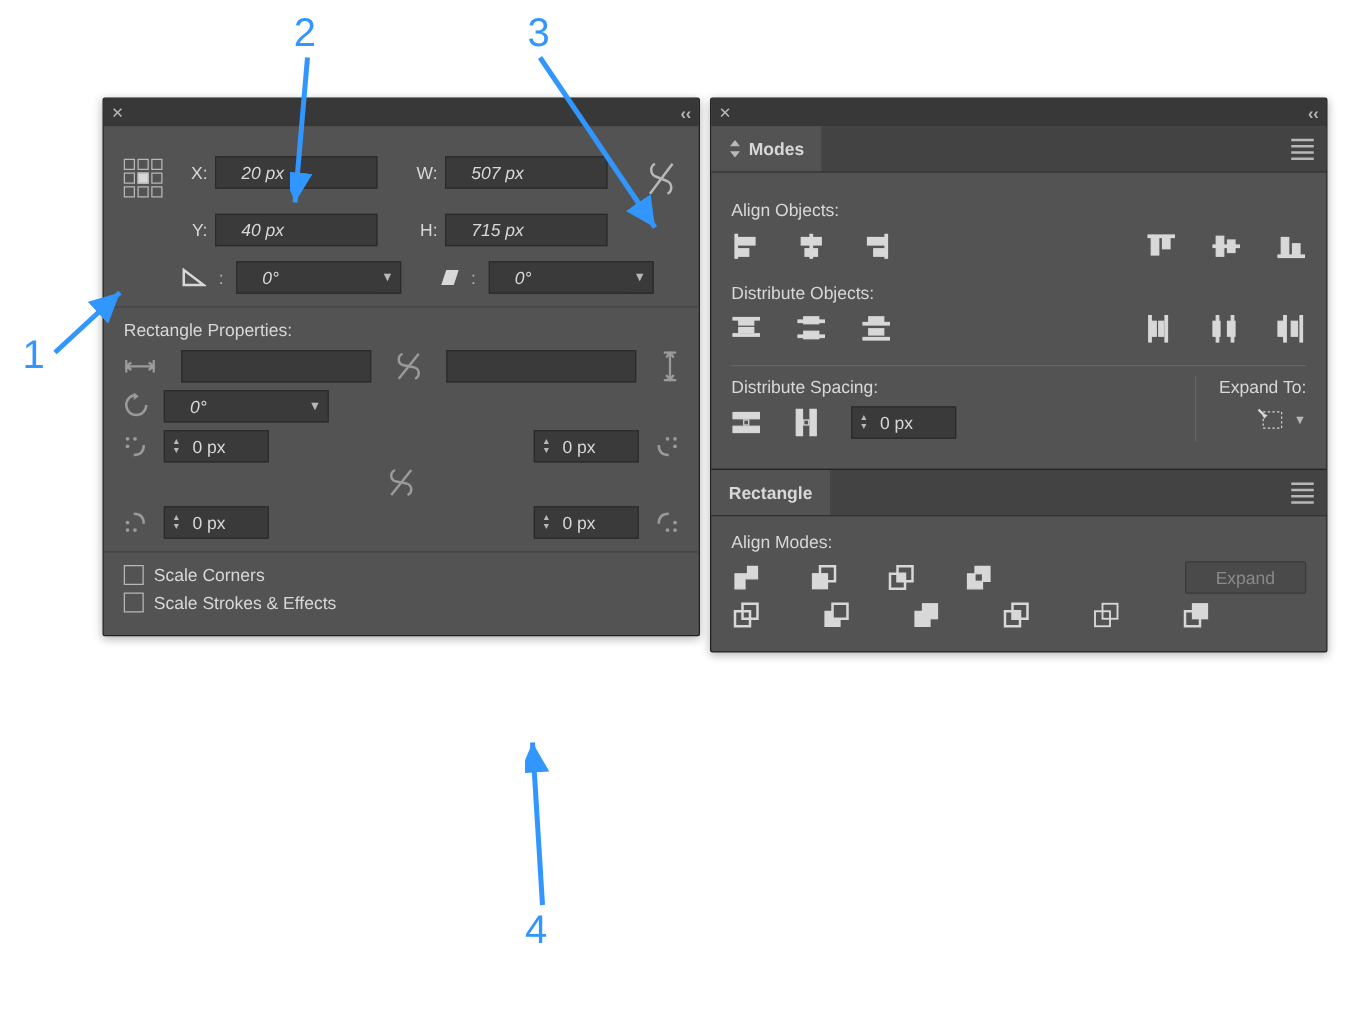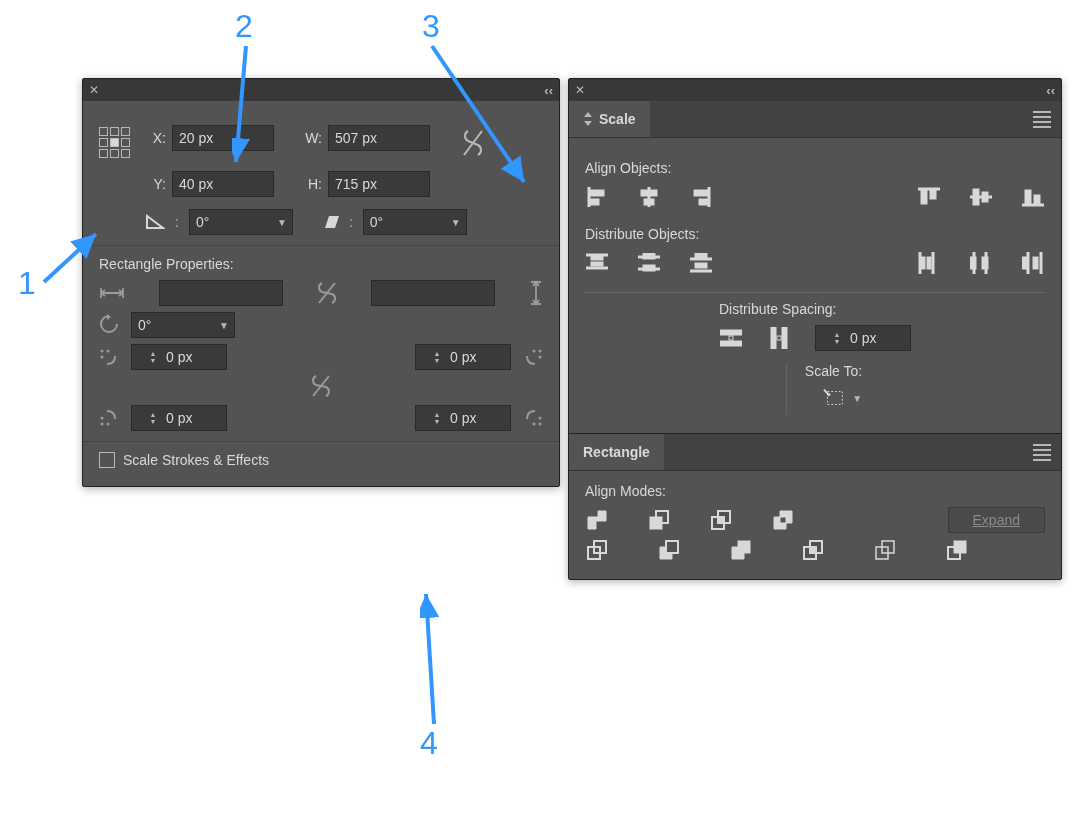--- a/index.html
+++ b/index.html
@@ -39,32 +39,32 @@
     display:flex;align-items:center;padding:0 14px;background:var(--bg);
     font-weight:bold;border-right:1px solid var(--bg-dk);
   }
   .hamburger{display:flex;flex-direction:column;gap:3px;}
   .hamburger span{display:block;width:18px;height:2px;background:var(--fg-dim);}
   .body{padding:12px 16px;}
   .row{display:flex;align-items:center;margin:6px 0;gap:6px;}
   .field-lab{width:24px;text-align:right;color:var(--fg);}
   .input{
     background:var(--input-bg);border:1px solid #2a2a2a;color:var(--fg);
-    padding:3px 6px;width:88px;height:18px;font-size:14px;
+    padding:3px 20px;width:88px;height:18px;font-size:14px;font-style:italic;
   }
   .input.sm{width:70px;}
   .dd{
     display:flex;align-items:center;background:var(--input-bg);
     border:1px solid #2a2a2a;height:24px;
   }
   .dd .input{border:none;height:16px;}
   .dd .caret{width:20px;text-align:center;color:var(--fg-dim);font-size:10px;}
   .stepper{
     display:flex;align-items:center;background:var(--input-bg);
-    border:1px solid #2a2a2a;height:24px;padding-left:12px;
+    border:1px solid #2a2a2a;height:24px;
   }
   .stepper .arrows{
     display:flex;flex-direction:column;width:18px;align-items:center;
     color:var(--fg-dim);font-size:7px;line-height:1;padding:2px 0;
   }
   .stepper .val{padding:0 4px;width:56px;}
   .refgrid{
     display:grid;grid-template-columns:repeat(3,9px);grid-template-rows:repeat(3,9px);
     gap:2px;
   }
@@ -79,21 +79,20 @@
   .iconrow.split{justify-content:space-between;}
   .ig{display:flex;gap:28px;}
   .ai{
     width:24px;height:22px;display:flex;align-items:center;justify-content:center;
     color:var(--fg);
   }
   .ai svg{stroke:var(--fg);fill:var(--fg);}
   .btn{
     background:#4a4a4a;color:#8a8a8a;padding:4px 24px;border:1px solid #3a3a3a;
     border-radius:2px;
-    text-decoration:underline;
   }
   
   .anno-num{
     position:absolute;color:var(--accent);font-size:32px;font-weight:400;z-index:10;
     font-family:-apple-system,Helvetica,Arial,sans-serif;
   }
   .arrow{position:absolute;z-index:9;}
   
   .ico{display:inline-flex;align-items:center;justify-content:center;}
   .muted{color:var(--fg-dim);}
@@ -323,39 +322,43 @@
               <circle cx="15" cy="9" r="1.5" fill="#9a9a9a"></circle>
               <path d="M2 10 Q2 2 10 2" stroke="#9a9a9a" stroke-width="2" fill="none"></path>
             </svg>
         </span>
       </div>
 
       <div class="hr"></div>
 
       <div class="chk">
         <span class="box"></span>
+        <span>Scale Corners</span>
+      </div>
+      <div class="chk">
+        <span class="box"></span>
         <span>Scale Strokes &amp; Effects</span>
       </div>
     </div>
   </div>
 
   <div class="panel" style="left:568px;top:78px;width:492px;">
     <div class="titlebar">
       <span class="close-x">✕</span>
       <span class="dbl-chev">‹‹</span>
     </div>
     <div class="tabstrip">
       <div class="tabs">
         <div class="tab">
           <span class="ico muted" style="margin-right:6px;">
             <svg width="10" height="14" viewBox="0 0 10 14">
                 <path d="M5 0 L9 5 H1 Z M5 14 L1 9 H9 Z" fill="#b8b8b8"></path>
               </svg>
           </span>
-          <span>Scale</span>
+          <span>Modes</span>
         </div>
       </div>
       <div class="hamburger">
           <span></span>
           <span></span>
           <span></span>
           <span></span>
         </div>
     </div>
 
@@ -459,21 +462,21 @@
               <svg width="22" height="22">
                 <rect x="5" y="0" width="2" height="22"></rect>
                 <rect x="18" y="0" width="2" height="22"></rect>
                 <rect x="0" y="5" width="5" height="12"></rect>
                 <rect x="11" y="5" width="5" height="12"></rect>
               </svg>
             </span>
         </div>
       </div>
 
-      <div class="row section-line" style="justify-content:space-between;align-items:center;padding-top:8px;flex-direction:column;">
+      <div class="row section-line" style="justify-content:space-between;align-items:flex-start;padding-top:8px;">
         <div style="flex:1;">
           <div class="sect-title" style="margin-top:0;">Distribute Spacing:</div>
           <div class="row" style="gap:24px;">
             <span class="ai">
                 <svg width="22" height="20">
                   <rect x="0" y="2" width="22" height="5"></rect>
                   <rect x="0" y="13" width="22" height="5"></rect>
                   <rect x="9" y="8" width="4" height="4" fill="none" stroke="#d8d8d8"></rect>
                 </svg>
               </span>
@@ -487,21 +490,21 @@
             <div class="stepper">
                 <div class="arrows">
                   <span>▲</span>
                   <span>▼</span>
                 </div>
                 <span class="val">0 px</span>
               </div>
           </div>
         </div>
         <div style="border-left:1px solid #666;padding-left:18px;margin-left:18px;">
-          <div class="sect-title" style="margin-top:0;text-align:right;">Scale To:</div>
+          <div class="sect-title" style="margin-top:0;text-align:right;">Expand To:</div>
           <div class="row" style="justify-content:flex-end;gap:6px;">
             <span class="ai">
               <svg width="26" height="22" viewBox="0 0 26 22">
                   <rect x="6" y="4" width="16" height="14" fill="none" stroke="#d8d8d8" stroke-dasharray="2 2"></rect>
                   <path d="M2 2 L8 8" stroke="#d8d8d8" stroke-width="2"></path>
                   <path d="M6 6 L9 7 L7 9 Z" fill="#d8d8d8"></path>
                 </svg>
             </span>
             <span class="muted" style="font-size:10px;">▼</span>
           </div>

